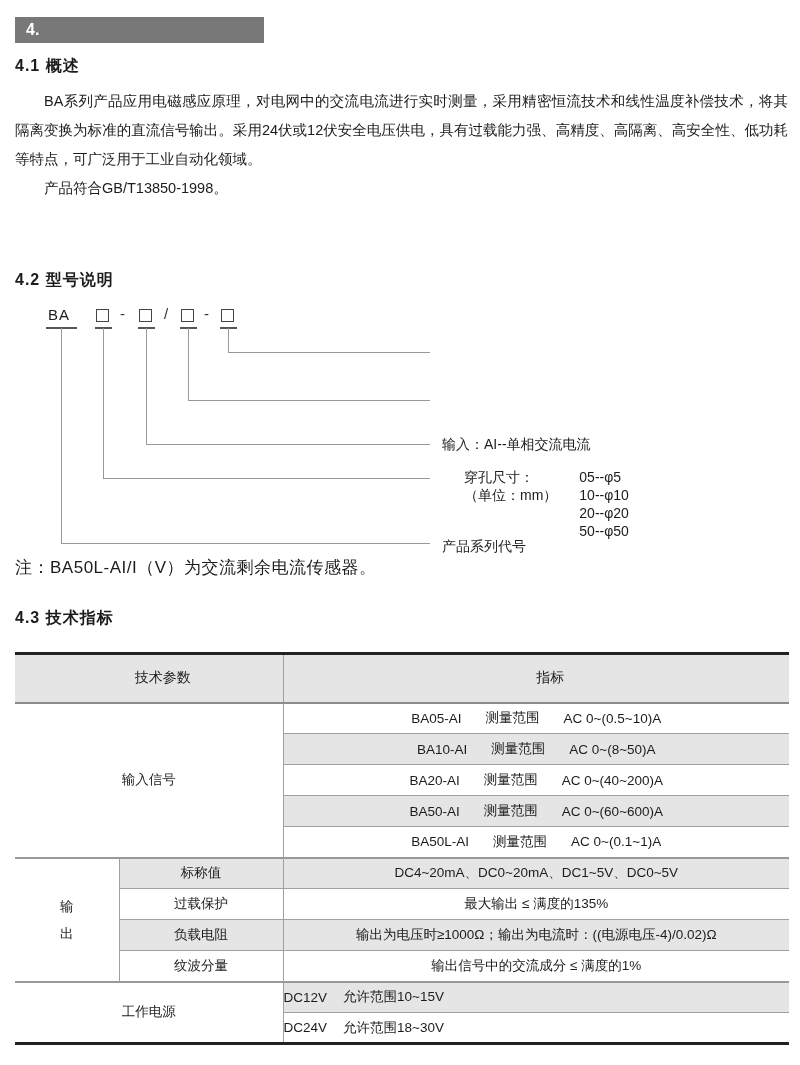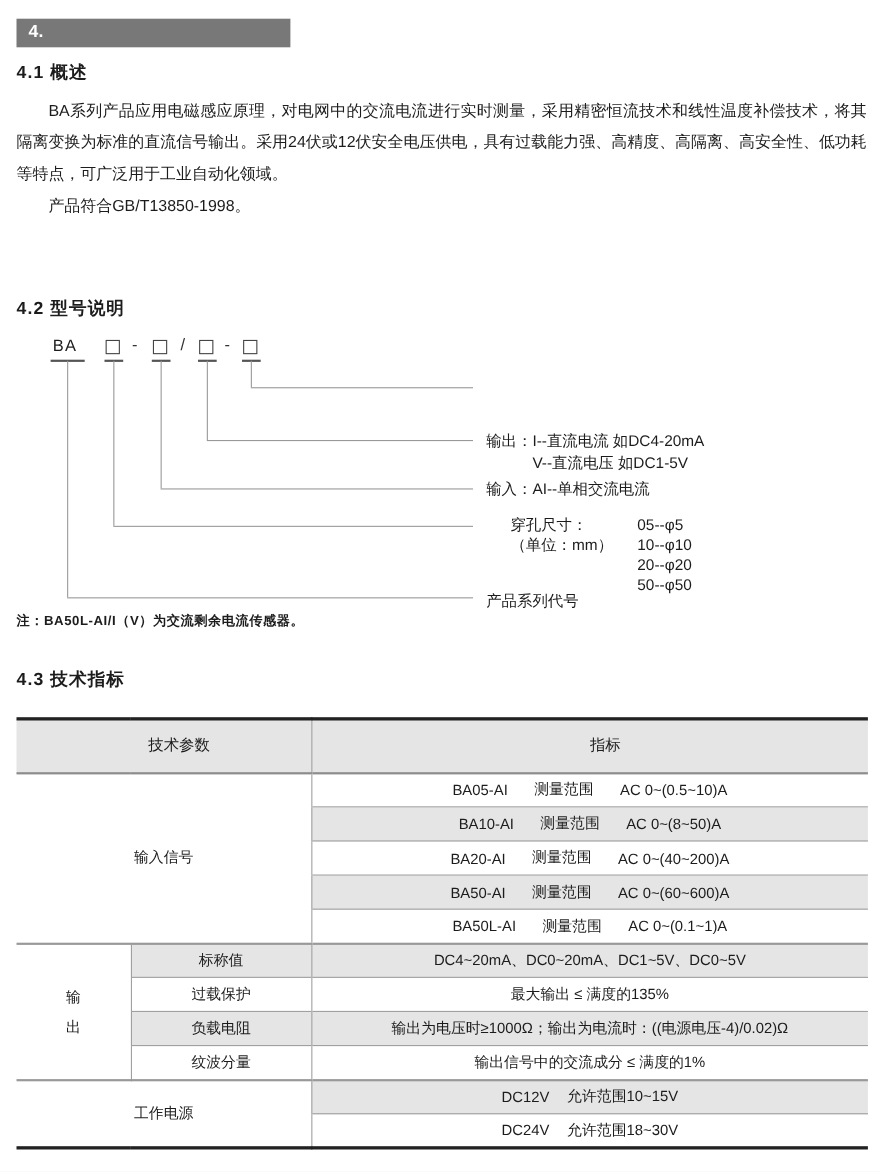--- a/index.html
+++ b/index.html
@@ -35,35 +35,35 @@
   .code-prefix{position:absolute;left:48px;top:6px;font-size:15px;letter-spacing:1px;}
   .code-box{position:absolute;top:9px;width:13px;height:13px;border:1.5px solid #444;}
   .code-sep{position:absolute;top:5px;font-size:15px;color:#333;}
   .u-line{position:absolute;top:27px;height:2px;background:#555;}
   .v-line{position:absolute;width:1px;background:var(--diagram-line);top:28px;}
   .h-line{position:absolute;height:1px;background:var(--diagram-line);}
   .lbl{position:absolute;left:442px;display:flex;line-height:20px;white-space:nowrap;}
   .lbl .opts span{display:block;}
   .lbl-ap{line-height:18px;}
   .lbl-ap .opts{margin-left:22px;}
-  .note{position:absolute;left:15px;top:556px;font-size:12px;letter-spacing:.5px;font-weight:bold;}
+  .note{position:absolute;left:15px;top:556px;font-size:17px;letter-spacing:.5px;}
 
   
   .spec-table{position:absolute;left:15px;top:652px;width:774px;
     border-collapse:collapse;table-layout:fixed;font-size:13.5px;
     border-top:3px solid var(--line-thick);border-bottom:3px solid var(--line-thick);}
   .spec-table td{height:31px;text-align:center;vertical-align:middle;padding:0;}
   .spec-table tr.hdr td{height:49px;font-size:14px;background:var(--row-shade);
     border-bottom:2px solid var(--line-med);padding-left:28px;}
   td.shade{background:var(--row-shade);}
   td.cv,td.cs{border-left:1px solid var(--line-thin);}
   td.bt1{border-top:1px solid var(--line-thin);}
   tr.sec td{border-top:2px solid var(--diagram-line);}
   .seg-row{display:flex;justify-content:center;align-items:center;gap:24px;}
-  .seg-row2{display:flex;justify-content:center;align-items:center;gap:16px;}
+  .seg-row2{display:flex;justify-content:flex-start;align-items:center;gap:16px;}
   .vstack{display:inline-block;width:1.2em;line-height:27px;word-break:break-all;}
 </style>
 </head>
 <body>
 
 <div class="page">
 
   <div class="title-bar">
     <span class="num">4.</span>
   </div>
@@ -97,27 +97,20 @@
     <span class="v-line" style="left:103px;height:150px"></span>
     <span class="v-line" style="left:146px;height:116px"></span>
     <span class="v-line" style="left:188px;height:72px"></span>
     <span class="v-line" style="left:228px;height:24px"></span>
     <span class="h-line" style="left:228px;top:52px;width:202px"></span>
     <span class="h-line" style="left:188px;top:100px;width:242px"></span>
     <span class="h-line" style="left:146px;top:144px;width:284px"></span>
     <span class="h-line" style="left:103px;top:178px;width:327px"></span>
     <span class="h-line" style="left:61px;top:243px;width:369px"></span>
 
-    <div class="lbl" style="top:90px">
-      <span>输出：</span>
-      <span class="opts">
-        <span>I--直流电流 如DC4-20mA</span>
-        <span>V--直流电压 如DC1-5V</span>
-      </span>
-    </div>
     <div class="lbl" style="top:134px">
       <span>输入：</span>
       <span class="opts">
         <span>AI--单相交流电流</span>
       </span>
     </div>
     <div class="lbl lbl-ap" style="top:168px">
       <span class="opts">
         <span>穿孔尺寸：</span>
         <span>（单位：mm）</span>

